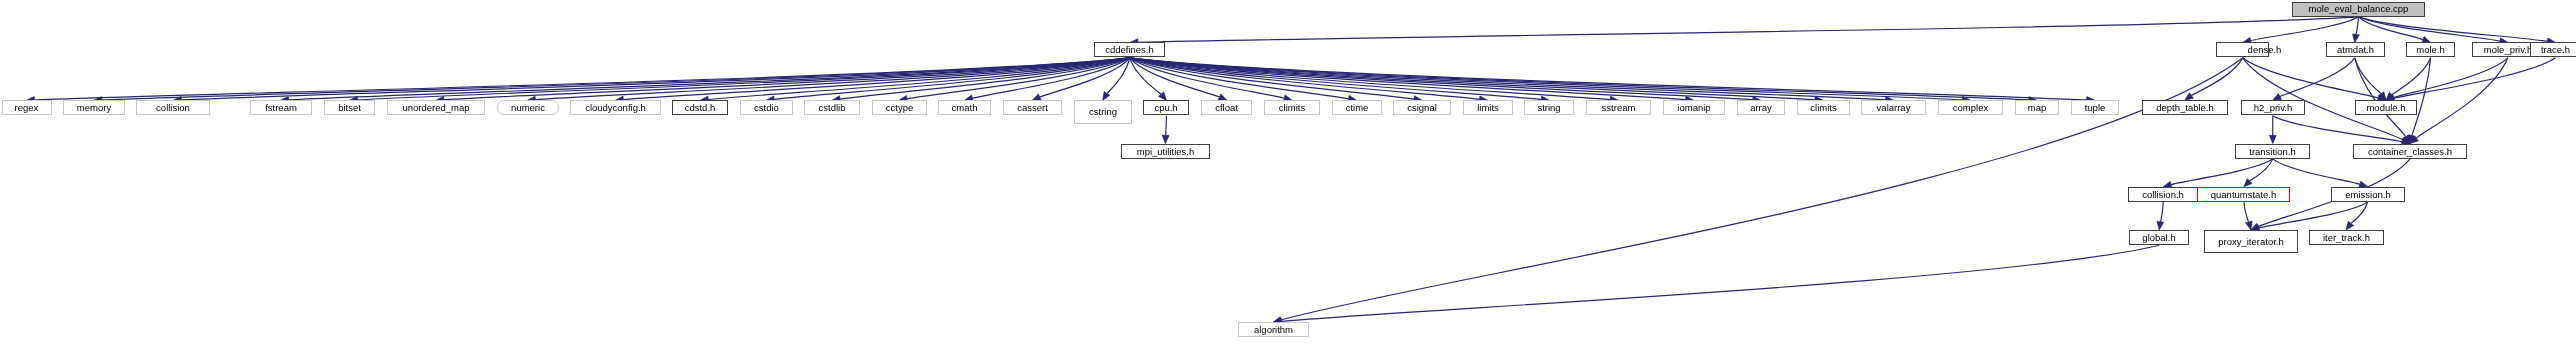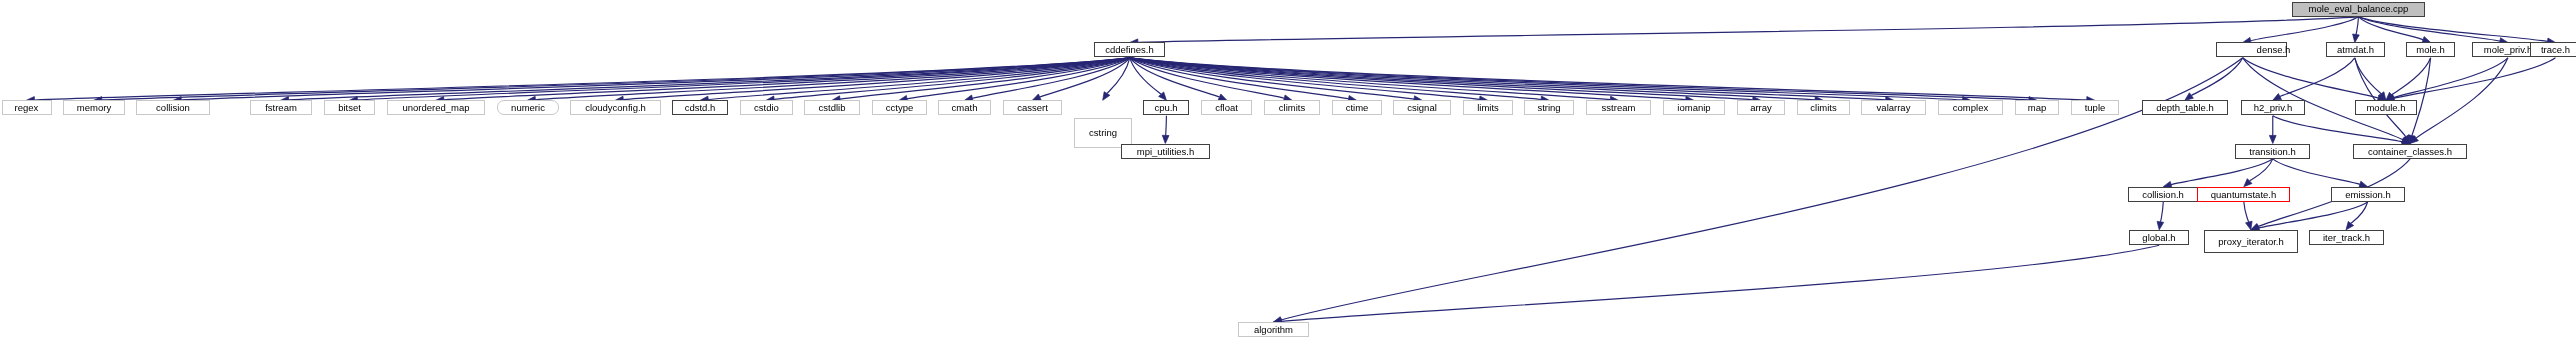--- a/index.html
+++ b/index.html
@@ -195,21 +195,21 @@
         <polygon points="1738.5,440 1749.0609401278618,434.4658746295625 1749.8566245769132,443.63140168792296" class="edge-head"></polygon>
       </g>
   </svg>
   <div id="node-layer">
       <div class="node-box kind-root" style="left: 2292px; top: 1.5px; width: 133px; height: 15.4px; font-size: 9.5px;">
         <span class="node-label">mole_eval_balance.cpp</span>
       </div>
       <div class="node-box kind-header" style="left: 1094px; top: 42px; width: 71px; height: 15.4px; font-size: 9.5px;">
         <span class="node-label">cddefines.h</span>
       </div>
-      <div class="node-box kind-header" style="left: 2216px; top: 42px; width: 71px; height: 15.4px; font-size: 9.5px; padding-left: 44px;">
+      <div class="node-box kind-header" style="left: 2216px; top: 42px; width: 53px; height: 15.4px; font-size: 9.5px; padding-left: 44px;">
         <span class="node-label">dense.h</span>
       </div>
       <div class="node-box kind-header" style="left: 2326px; top: 42px; width: 59px; height: 15.4px; font-size: 9.5px;">
         <span class="node-label">atmdat.h</span>
       </div>
       <div class="node-box kind-header" style="left: 2406px; top: 42px; width: 49px; height: 15.4px; font-size: 9.5px;">
         <span class="node-label">mole.h</span>
       </div>
       <div class="node-box kind-header" style="left: 2472px; top: 42px; width: 72px; height: 15.4px; font-size: 9.5px;">
         <span class="node-label">mole_priv.h</span>
@@ -252,21 +252,21 @@
       </div>
       <div class="node-box kind-std" style="left: 872px; top: 100px; width: 55px; height: 15.4px; font-size: 9.5px;">
         <span class="node-label">cctype</span>
       </div>
       <div class="node-box kind-std" style="left: 938px; top: 100px; width: 53px; height: 15.4px; font-size: 9.5px;">
         <span class="node-label">cmath</span>
       </div>
       <div class="node-box kind-std" style="left: 1003px; top: 100px; width: 59px; height: 15.4px; font-size: 9.5px;">
         <span class="node-label">cassert</span>
       </div>
-      <div class="node-box kind-std" style="left: 1074px; top: 100px; width: 58px; height: 30px; font-size: 9.5px; margin-top: 18px;">
+      <div class="node-box kind-std" style="left: 1074px; top: 100px; width: 58px; height: 24px; font-size: 9.5px;">
         <span class="node-label">cstring</span>
       </div>
       <div class="node-box kind-header" style="left: 1143px; top: 100px; width: 46px; height: 15.4px; font-size: 9.5px;">
         <span class="node-label">cpu.h</span>
       </div>
       <div class="node-box kind-std" style="left: 1201px; top: 100px; width: 51px; height: 15.4px; font-size: 9.5px;">
         <span class="node-label">cfloat</span>
       </div>
       <div class="node-box kind-std" style="left: 1264px; top: 100px; width: 56px; height: 15.4px; font-size: 9.5px;">
         <span class="node-label">climits</span>

